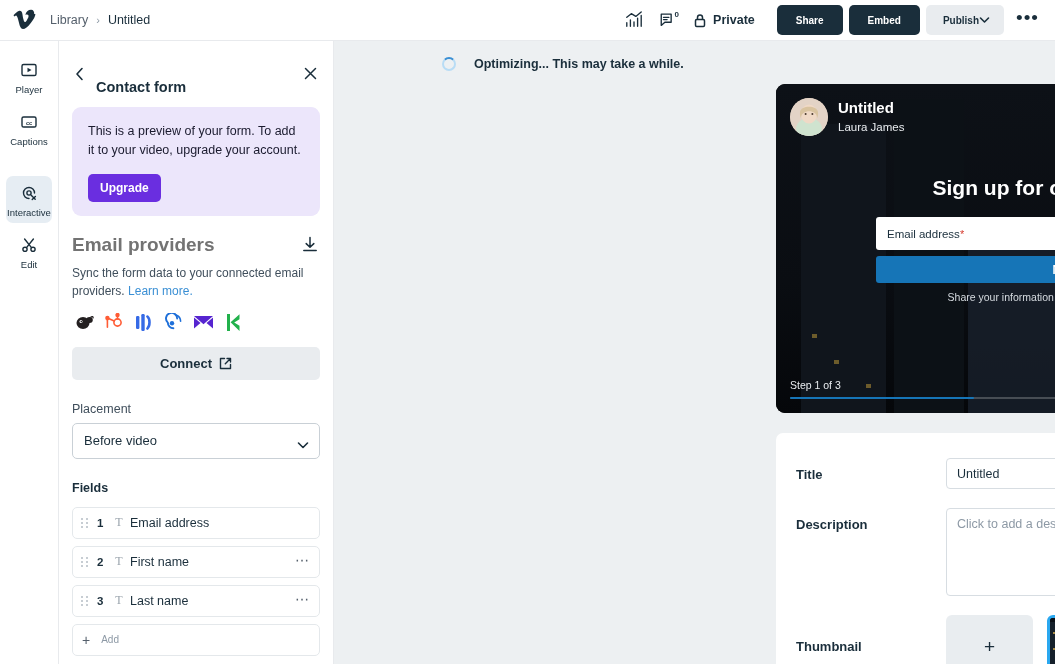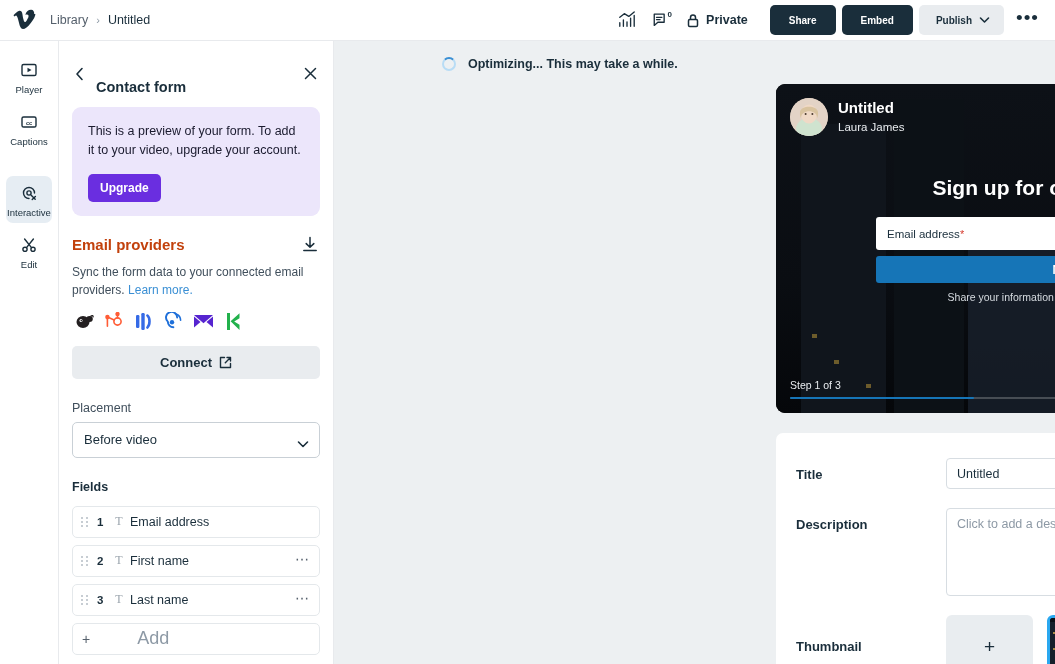--- a/index.html
+++ b/index.html
@@ -36,21 +36,21 @@
     display:flex; align-items:center; gap:6px;
     padding: 5px 12px 5px 8px; font-size: 12.5px; font-weight: 700; color: #1a2e3b;
     background: none; border: none; cursor: pointer; margin-right: 4px;
   }
   .btn {
     border: none; cursor: pointer; border-radius: 5px;
     font-size: 10px; font-weight: 700; font-family: "Liberation Sans", sans-serif;
     height: 30px; display:flex; align-items:center; justify-content:center;
   }
   .btn-dark { background: #1a2e3b; color: #fff; padding: 0 19px; margin-left: 6px; }
-  .btn-light { background: #e9ecef; color: #1a2e3b; padding: 0 14px 0 17px; margin-left: 6px; gap:7px; }
+  .btn-light { background: #e9ecef; color: #1a2e3b; padding: 0 14px 0 17px; margin-left: 6px; }
   .kebab-btn {
     background: none; border: none; cursor: pointer;
     font-size: 19px; color: #1a2e3b; letter-spacing: 1px;
     margin-left: 10px; line-height: 1; padding: 0 2px 5px 2px;
   }
   .badge0 {
     position: absolute; top: 5px; right: 6px;
     font-size: 8px; font-weight: 700; color: #1a2e3b;
   }
 
@@ -93,21 +93,21 @@
   .upgrade-text { font-size: 12.5px; line-height: 1.55; color: #1a1a2e; margin-bottom: 13px; }
   .upgrade-btn {
     background: #6a2ee0; color: #fff; border: none; cursor: pointer;
     border-radius: 5px; padding: 7px 12px; font-size: 12px; font-weight: 700;
     font-family: inherit;
   }
 
   .section-head {
     display:flex; align-items:center; justify-content: space-between; margin-bottom: 8px;
   }
-  .section-title { font-size: 15px; font-weight: 700; color: #c2410c; }
+  .section-title { font-size: 19px; font-weight: 700; color: #737373; }
   .download-btn { background:none;border:none;cursor:pointer;padding:2px;display:flex;}
   .section-desc { font-size: 12px; line-height: 1.55; color: #404f5c; margin-bottom: 11px; }
   .learn-link { color: #3a8fd4; text-decoration: none; }
 
   .providers { display: flex; align-items: center; gap: 9px; margin-bottom: 14px; padding-left:1px;}
   .prov { width: 21px; height: 21px; display:flex;align-items:center;justify-content:center; cursor:pointer;}
 
   .connect-btn {
     width: 100%; background: #e9ecef; border: none; cursor: pointer;
     border-radius: 5px; height: 33px; font-size: 13px; font-weight: 700; color: #1a2e3b;
@@ -135,29 +135,29 @@
   .field-num { font-size: 11.5px; font-weight: 700; color: #1a2e3b; width: 11px; }
   .field-type { font-size: 12px; color: #9aa4ad; width: 22px; text-align: center; font-family: "Liberation Serif", serif;}
   .field-name { font-size: 12.5px; color: #1a2e3b; flex:1; }
   .field-menu { font-size: 14px; color: #55606c; letter-spacing:1px; line-height:1; padding-bottom:4px; cursor:pointer; background:none;border:none;}
   .add-row {
     border: 1px solid #e4e8eb; border-radius: 5px; height: 32px;
     display: flex; align-items: center; padding: 0 9px; gap: 11px;
     background: #fff; cursor: pointer; width:100%; font-family:inherit;
   }
   .add-plus { font-size: 14px; color: #55606c; line-height:1;}
-  .add-text { font-size: 18px; color: #8d99a5; margin-left: 36px; }
+  .add-text { font-size: 10px; color: #8d99a5; }
 
   
   .main {
     flex: 1; background: #edf0f2; overflow-y: auto;
     padding: 0 0 0 0;
   }
   .optimizing {
-    display: flex; align-items: center; gap: 12px;
+    display: flex; align-items: center; gap: 18px;
     padding: 16px 8px 13px 108px; font-size: 12.5px; font-weight: 700; color: #1a2e3b;
   }
   .spinner {
     width: 14px; height: 14px; border: 2px solid #b8dcf5; border-top-color: #3a8fd4;
     border-radius: 50%;
   }
 
   
   .player {
     width: 579px; height: 329px; margin: 0 0 0 442px;

